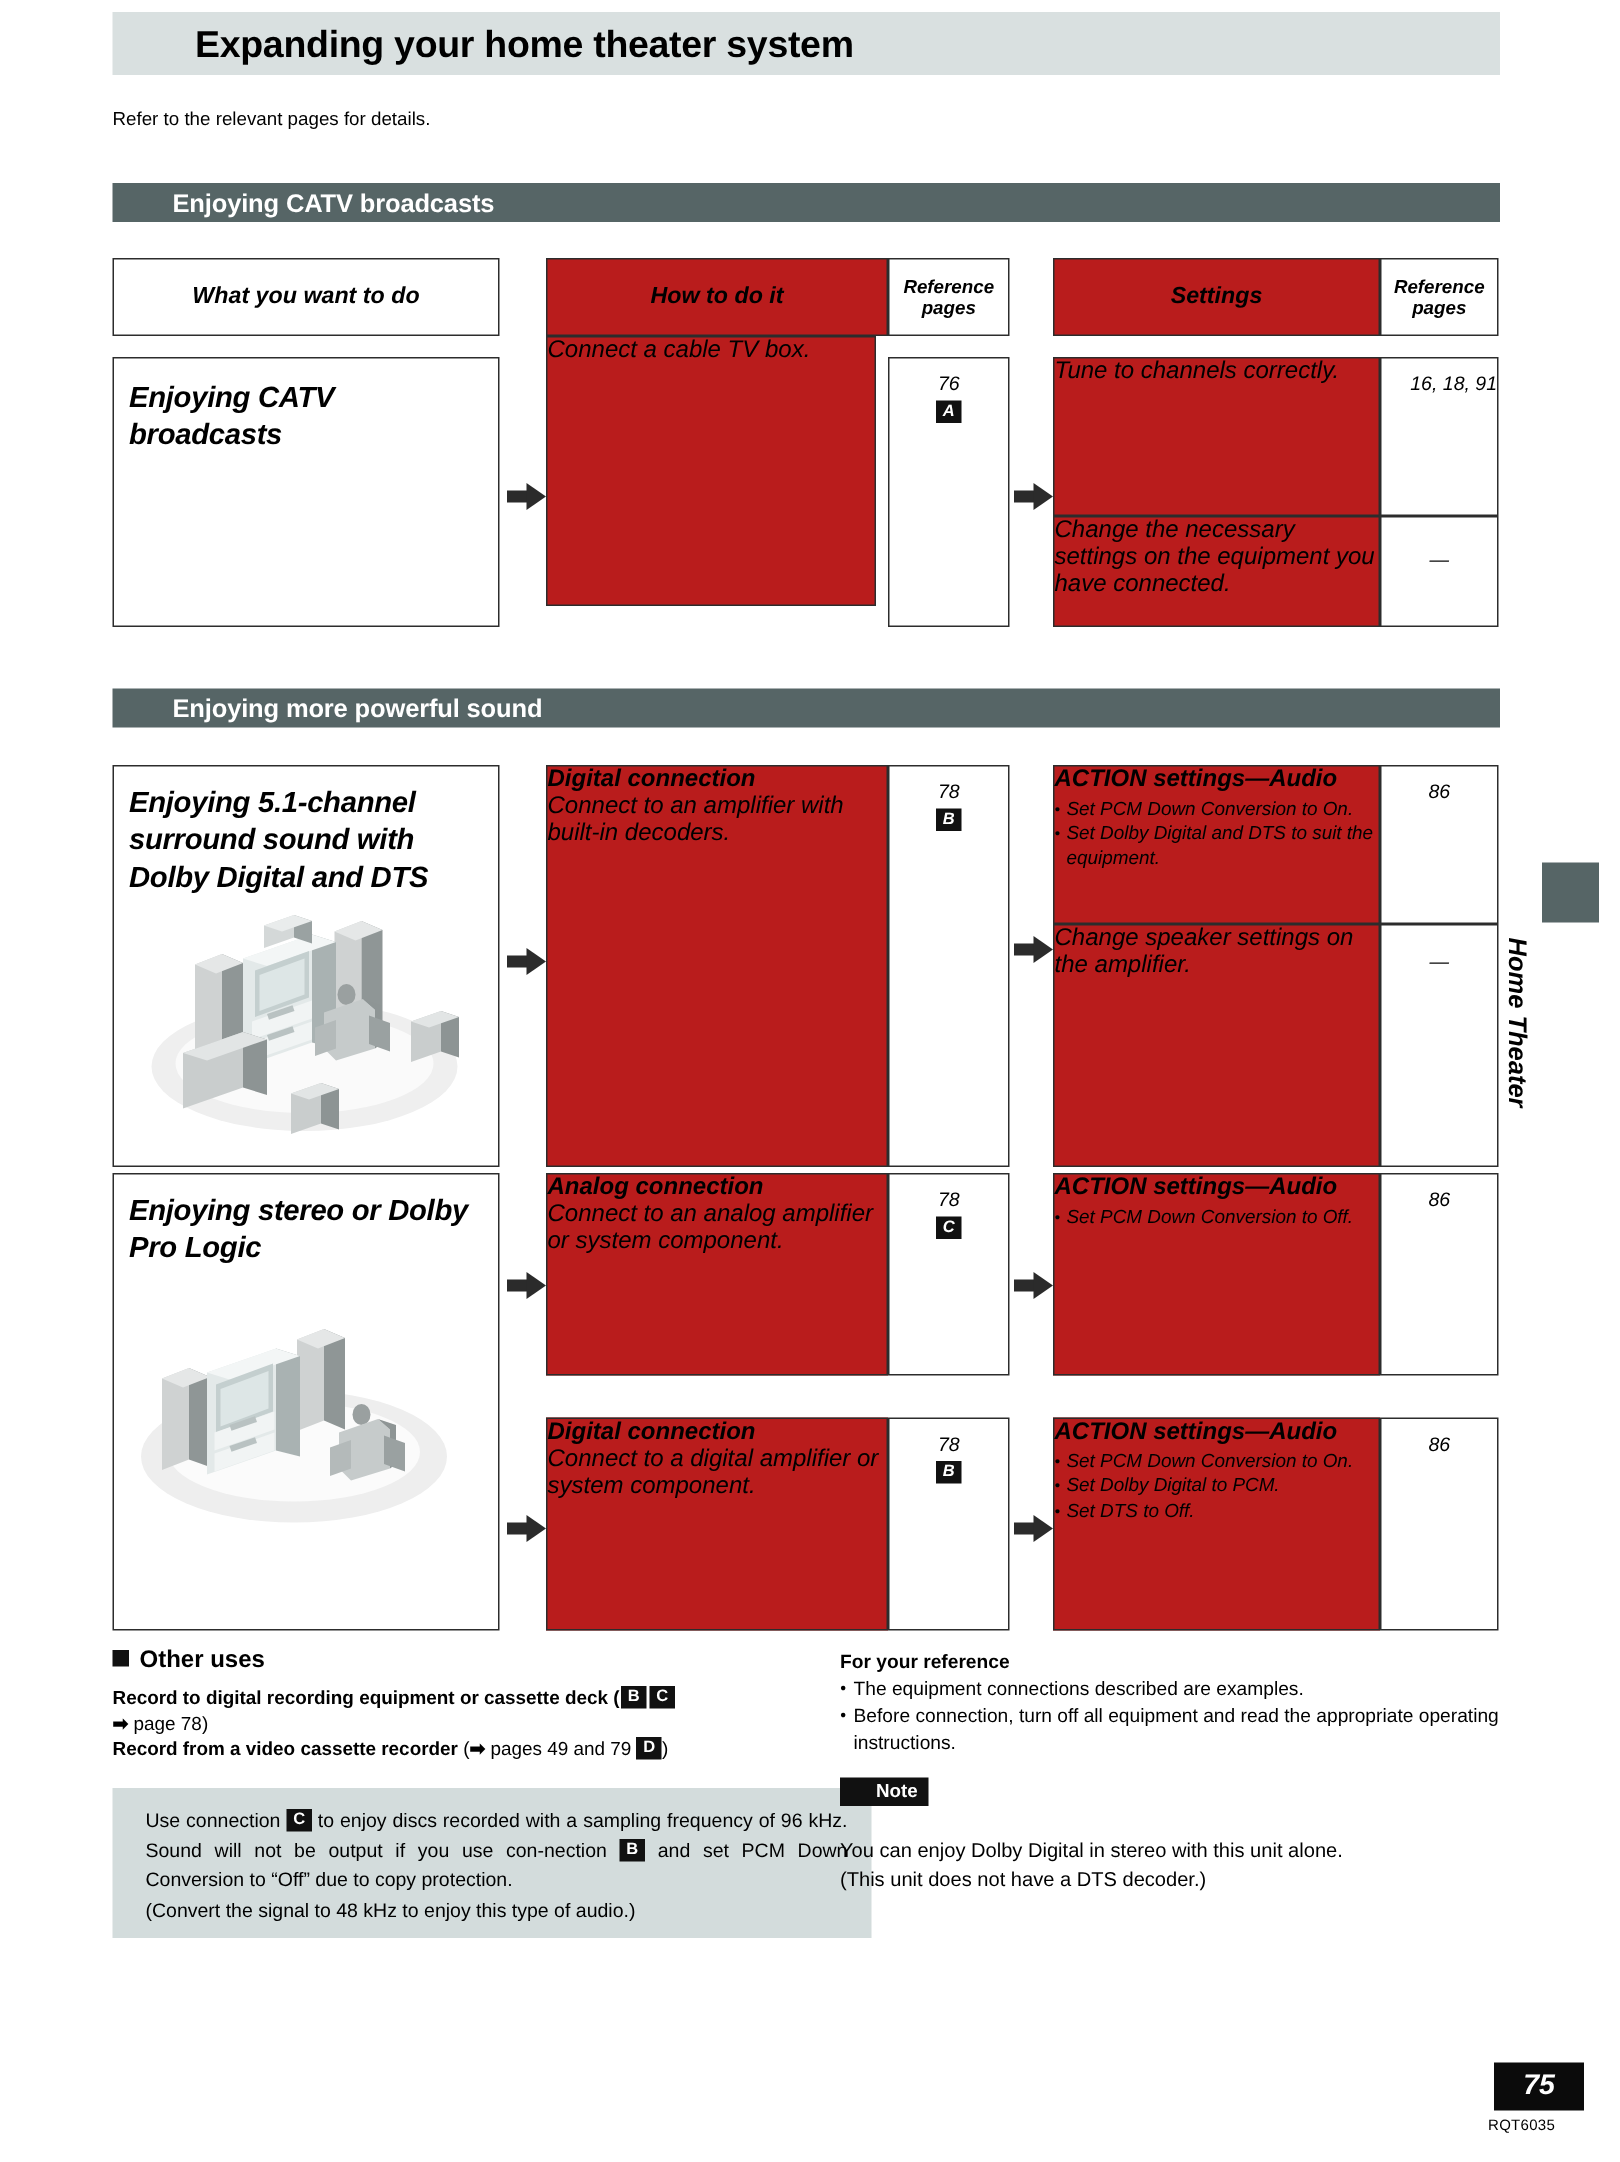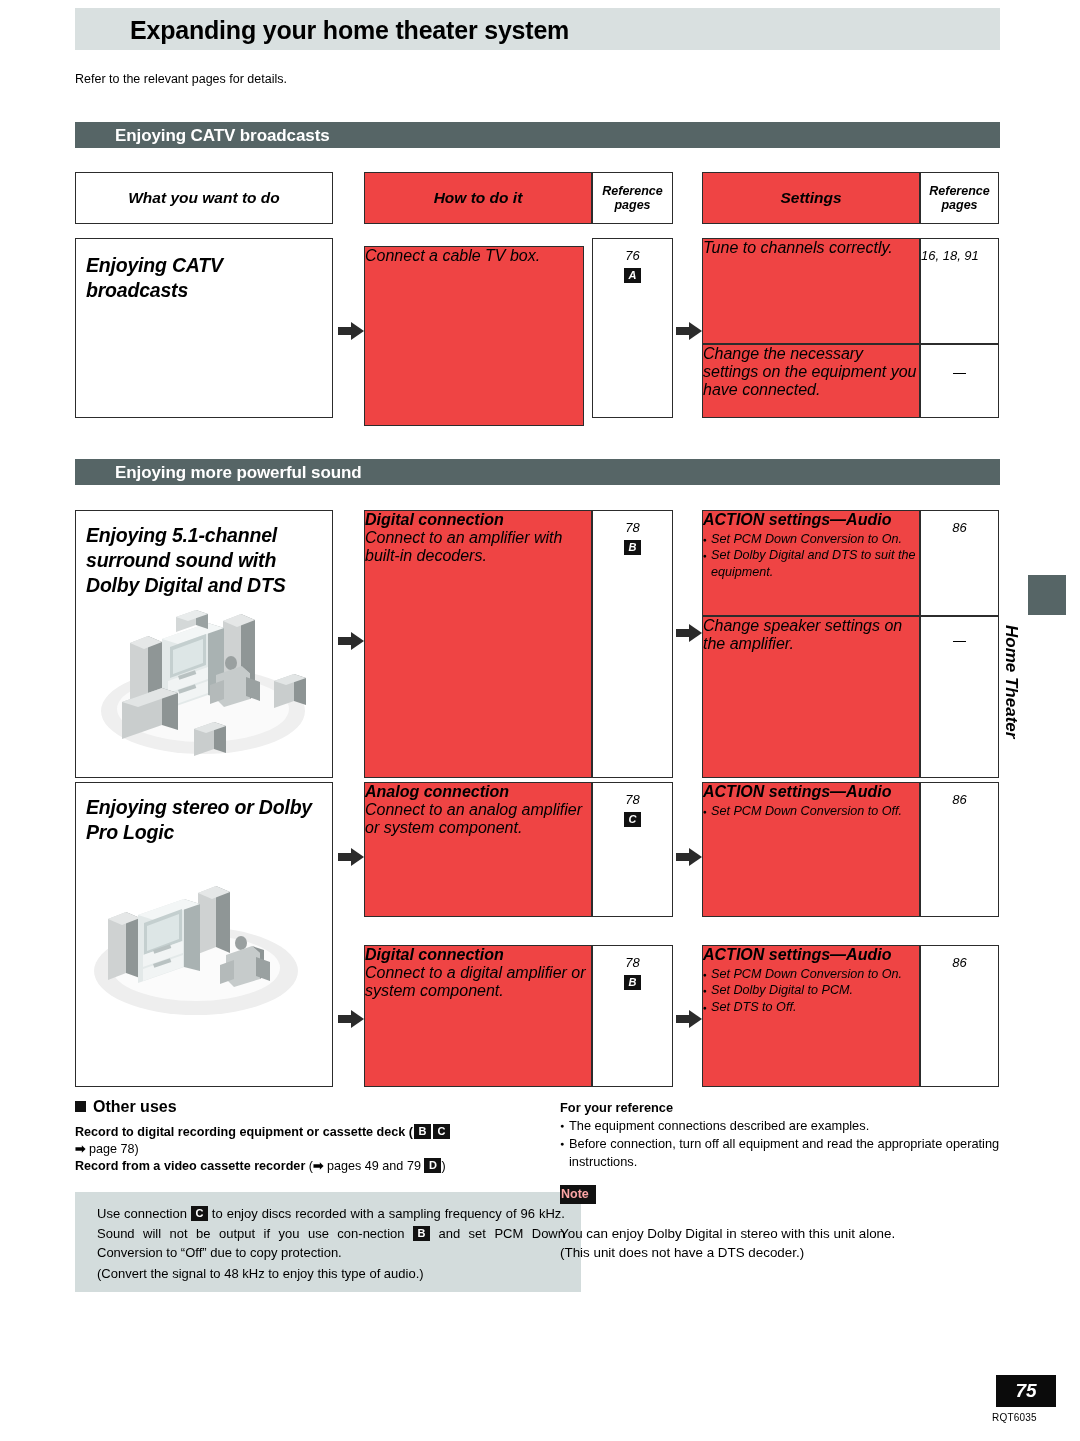--- a/index.html
+++ b/index.html
@@ -32,21 +32,21 @@
     position:absolute;left:75px;width:925px;height:26px;
     background:#566566;
   }
   .sechdr span{
     position:absolute;left:40px;top:4px;
     color:#fff;font-size:17px;font-weight:bold;letter-spacing:-.1px;
   }
 
   
   .box{position:absolute;box-sizing:border-box;border:1.6px solid #2c2c2c;font-style:italic;}
-  .grayfill{background:#ef4444;}
+  .grayfill{background:#b91c1c;}
   .whitefill{background:#ffffff;}
 
   .hdrcell{
     display:flex;align-items:center;justify-content:center;
     font-weight:bold;font-size:15.5px;text-align:center;
   }
   .hdrcell.small{font-size:12.5px;line-height:1.12;font-weight:bold;}
 
   
   .bigtitle{
@@ -95,22 +95,22 @@
   .notebox{
     position:absolute;left:75px;top:1192px;width:506px;height:100px;
     background:#d3dcdc;box-sizing:border-box;padding:12px 16px 0 22px;
     font-size:13px;line-height:1.5;text-align:justify;
   }
   .rightcol{position:absolute;left:560px;top:1100px;width:445px;}
   .rightcol .fyr{font-size:12.8px;font-weight:bold;}
   .rightcol ul.b li{font-size:12.8px;line-height:1.4;padding-left:9px;}
   .rightcol ul.b li:before{font-size:7px;line-height:18px;}
   .notetag{
-    display:inline-block;background:#111;color:#fca5a5;font-weight:bold;
-    font-size:12.5px;padding:2px 7px 3px 1px;margin-top:14px;
+    display:inline-block;background:#111;color:#ffffff;font-weight:bold;
+    font-size:12.5px;padding:2px 7px 3px 24px;margin-top:14px;
   }
   .noteline{font-size:13.4px;line-height:1.45;}
 
   
   .pagenum{
     position:absolute;left:996px;top:1375px;width:60px;height:32px;background:#0b0b0b;
     color:#fff;font-size:19px;font-style:italic;font-weight:bold;
     display:flex;align-items:center;justify-content:center;
   }
   .rqt{position:absolute;left:992px;top:1412px;font-size:10px;letter-spacing:.2px;}
@@ -151,37 +151,37 @@
   <div class="box whitefill hdrcell small" style="left:920px;top:172px;width:79px;height:52px;flex-direction:column;">
     <span>Reference</span>
     <span>pages</span>
   </div>
 
   <div class="box whitefill" style="left:75px;top:238px;width:258px;height:180px;">
     <div class="bigtitle" style="left:0;top:0;padding:14px 0 0 10px;width:230px;position:relative;">Enjoying CATV broadcasts</div>
   </div>
   <div class="arrow" style="left:338px;top:322px;"></div>
 
-  <div class="box grayfill" style="left:364px;top:246px;width:220px;height:180px;">
+  <div class="box grayfill" style="left:364px;top:224px;width:220px;height:180px;">
     <div class="pad">Connect a cable TV box.</div>
   </div>
   <div class="box whitefill" style="left:592px;top:238px;width:81px;height:180px;">
     <div style="text-align:center;padding-top:9px;font-size:13px;">76</div>
     <div style="text-align:center;margin-top:4px;">
       <span class="badge">A</span>
     </div>
   </div>
 
   <div class="arrow" style="left:676px;top:322px;"></div>
 
   <div class="box grayfill" style="left:702px;top:238px;width:218px;height:106px;">
     <div class="pad">Tune to channels correctly.</div>
   </div>
   <div class="box whitefill" style="left:920px;top:238px;width:79px;height:106px;">
-    <div style="text-align:left;padding-top:9px;font-size:13px;">16, 18, 91</div>
+    <div style="text-align:right;padding-top:9px;font-size:13px;">16, 18, 91</div>
   </div>
 
   <div class="box grayfill" style="left:702px;top:344px;width:218px;height:74px;">
     <div class="pad">Change the necessary settings on the equipment you have connected.</div>
   </div>
   <div class="box whitefill" style="left:920px;top:344px;width:79px;height:74px;">
     <div style="text-align:center;padding-top:20px;font-size:13px;">—</div>
   </div>
 
   <div class="sechdr" style="top:459px">

